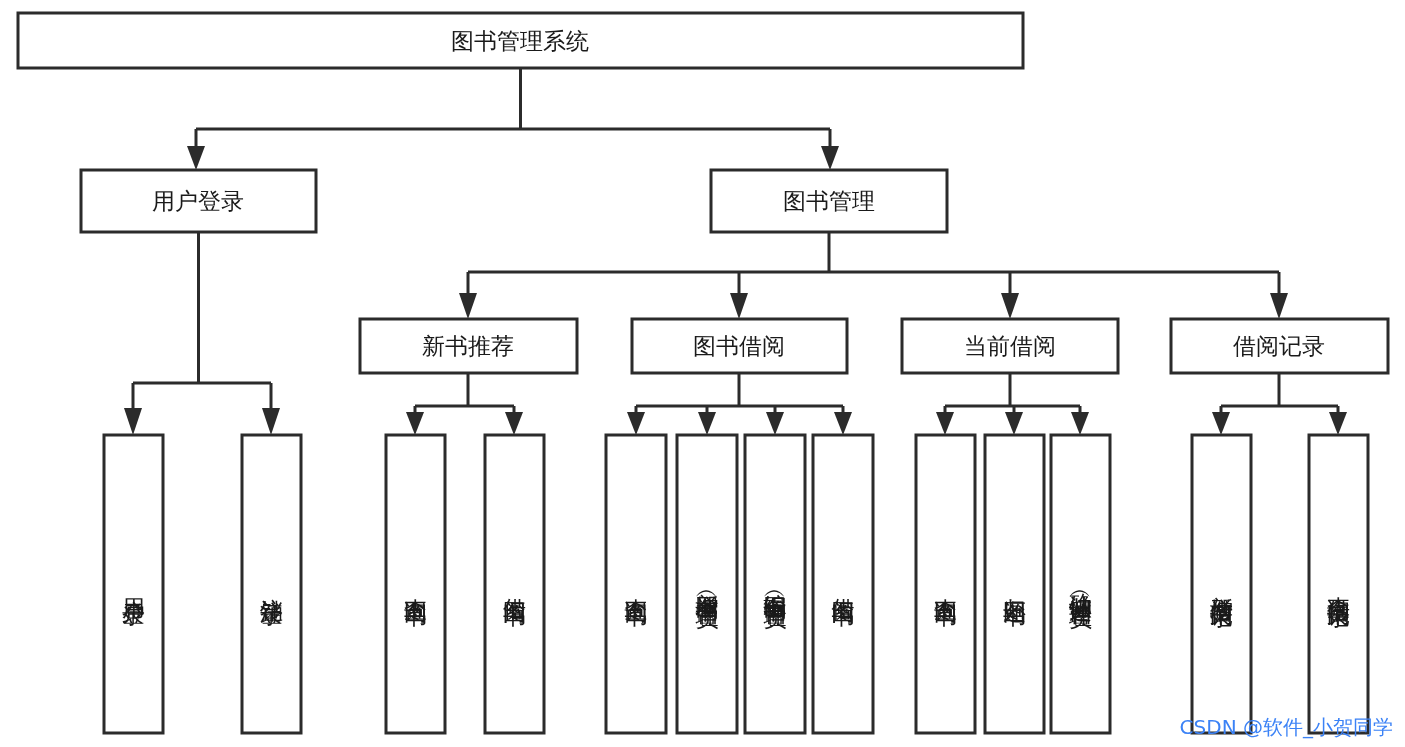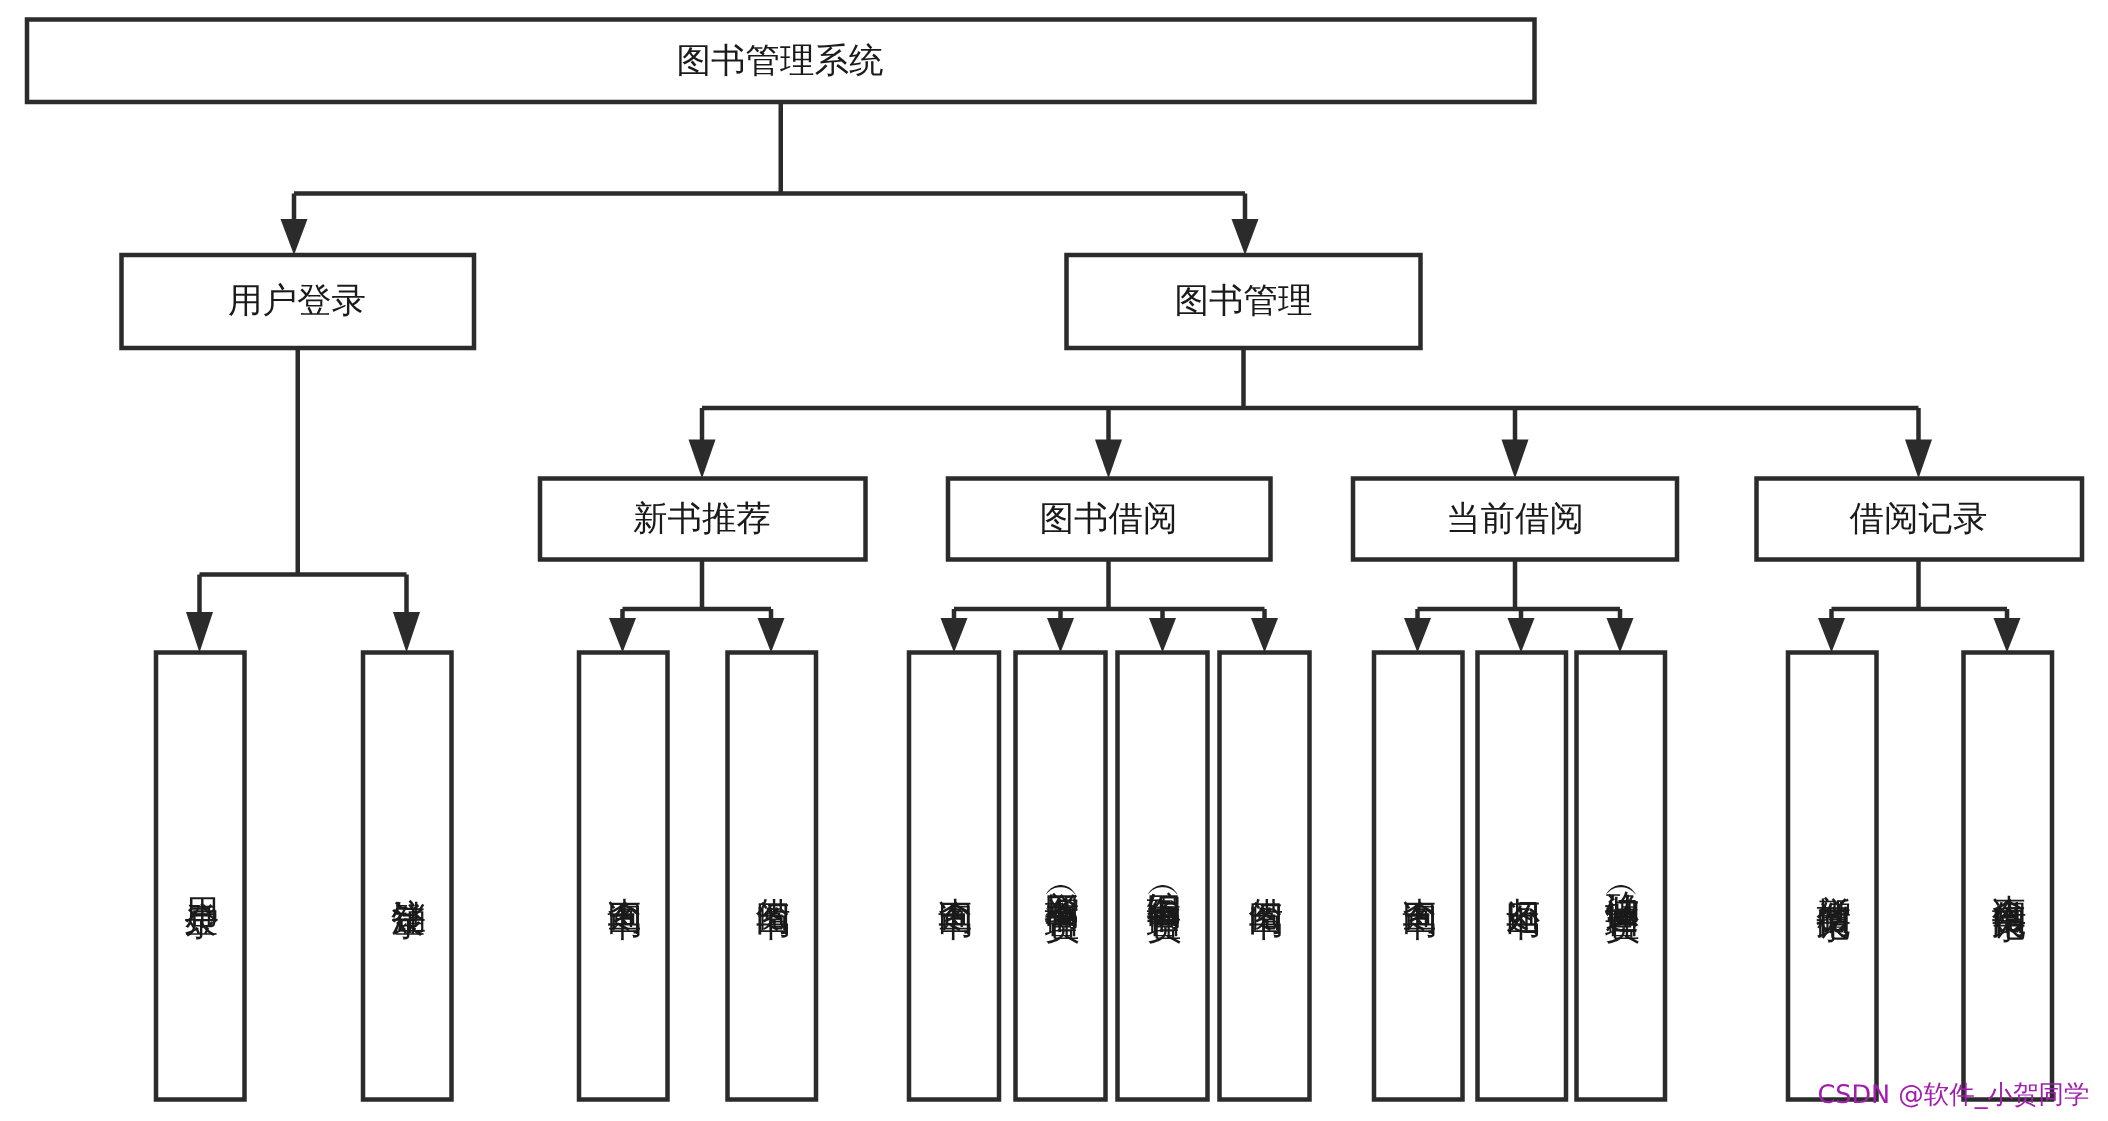--- a/index.html
+++ b/index.html
@@ -59,22 +59,22 @@
     letter-spacing: 2px;
     white-space: nowrap;
     pointer-events: none;
     user-select: none;
   }
   .watermark {
     position: absolute;
     right: 12px;
     bottom: 6px;
     font-family: "DejaVu Sans", "Liberation Sans", sans-serif;
-    font-size: 17px;
-    color: #a21caf;
+    font-size: 20px;
+    color: #3b82f6;
     white-space: nowrap;
     user-select: none;
     margin-left: 12px;
   }
 </style>
 </head>
 <body>
 
 <div id="diagram-root">
 

